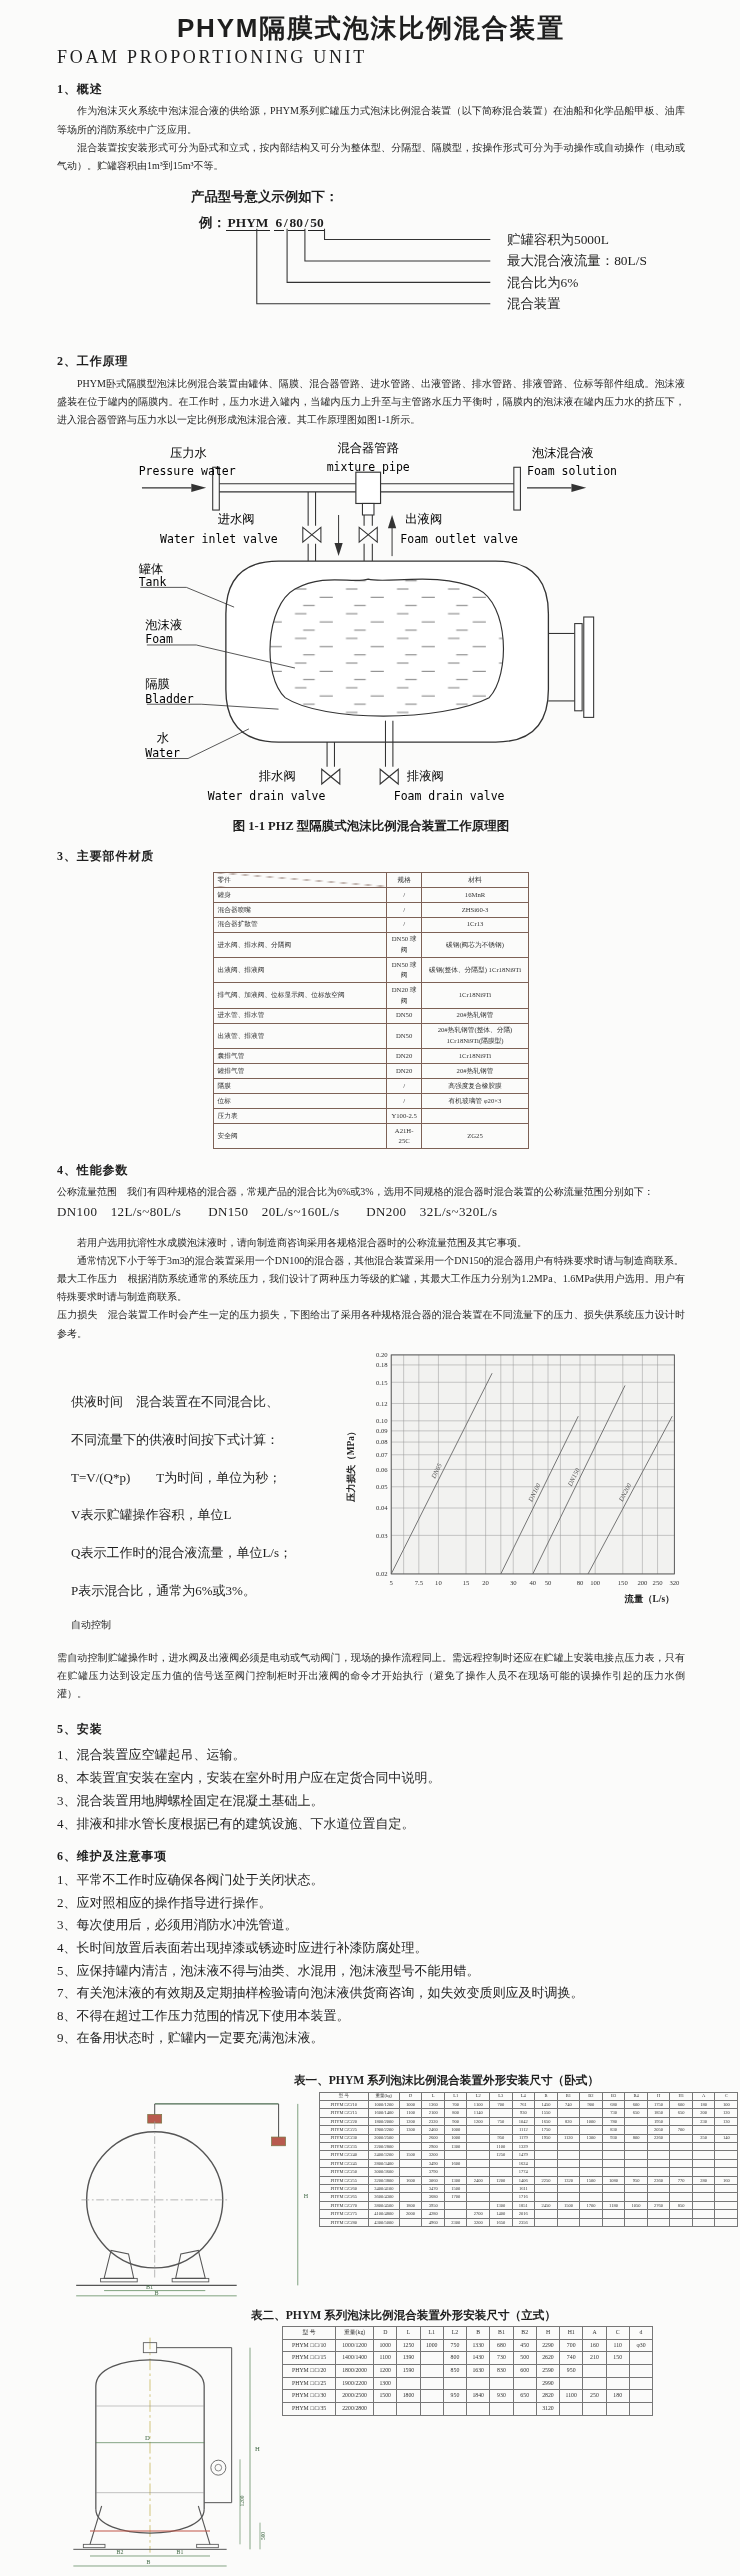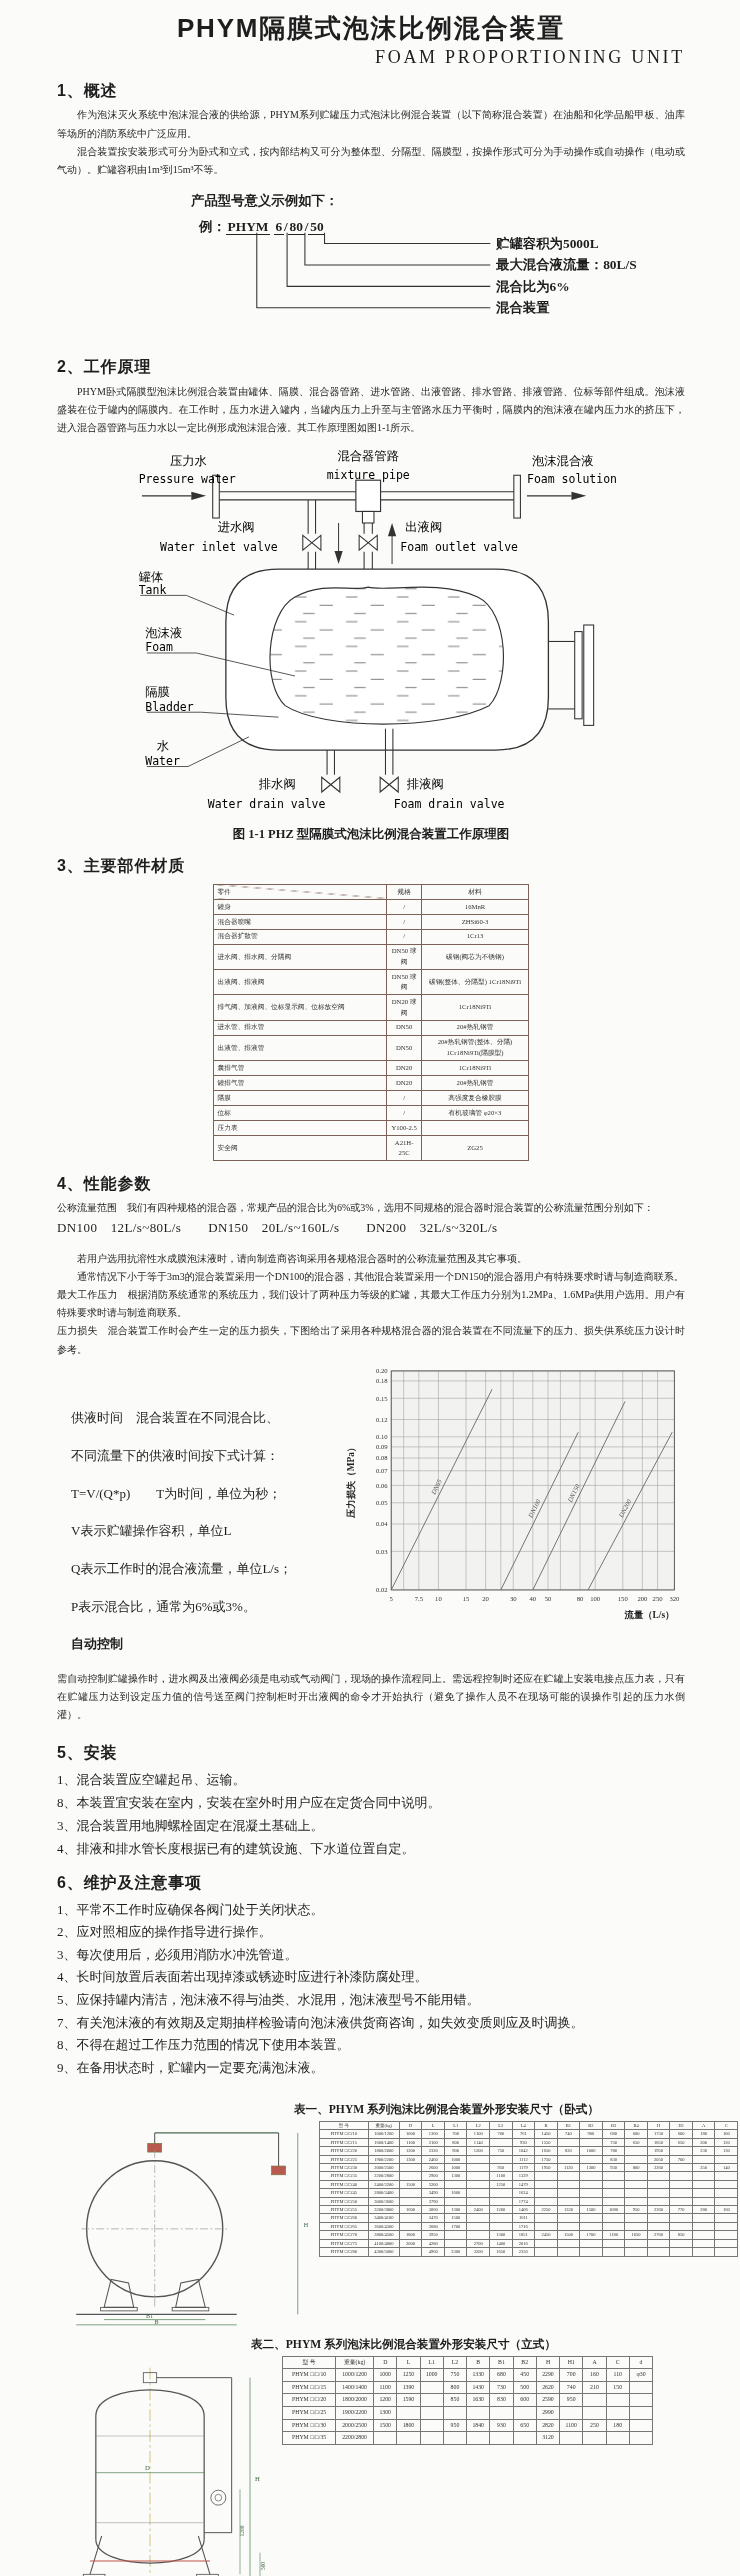--- a/index.html
+++ b/index.html
@@ -2,50 +2,50 @@
 <html style="font-size:14.3px"><head>
 <meta charset="utf-8">
 <style>
   html,body{margin:0;padding:0;}
   body{width:740px;height:2576px;overflow:hidden;background:#fbfbfa;color:#1e1e1e;
        font-family:"Liberation Serif", serif;}
   .page{width:740px;height:2576px;position:relative;overflow:hidden;}
   .content{padding:7.1px 55px 0 57px;}
   .doc-title{font-family:"Liberation Sans",sans-serif;font-weight:800;font-size:26px;
              text-align:center;letter-spacing:1.8px;margin:3.6px 0 1.8px;}
-  .doc-sub{font-family:"Liberation Serif",serif;font-size:18px;text-align:right;
+  .doc-sub{font-family:"Liberation Serif",serif;font-size:18px;text-align:left;
            letter-spacing:2.7px;margin:0 0 5.3px;}
-  h2.sec{font-family:Liberation Sans, sans-serif;font-weight:700;font-size:16px;
+  h2.sec{font-family:Liberation Serif, serif;font-weight:700;font-size:12px;
          margin:12.5px 0 4.5px;letter-spacing:0.9px;}
   p.body{font-size:10px;line-height:1.82;margin:0;text-align:justify;}
   p.ind{text-indent:2em;}
   .model-block{position:relative;height:153px;margin:12.5px 0 3.6px 134px;
                font-weight:bold;font-size:13.4px;}
   .model-intro{margin:0 0 3.6px;}
   .model-example{margin:8px;}
   .mpart{border-bottom:1.3px solid #222;padding:0 1.8px;}
   .slash::before{content:"/";}
   .fork-svg{position:absolute;left:23px;top:39px;}
-  .fork-label{position:absolute;left:305px;font-weight:bold;font-size:13.4px;white-space:nowrap;}
+  .fork-label{position:absolute;left:316px;font-weight:normal;font-size:13.4px;white-space:nowrap;}
   .diagram-wrap{text-align:center;margin-top:7.1px;}
   .fig-caption{text-align:center;font-size:12.5px;font-weight:bold;margin:1.8px 0 12.5px;}
   table.mat{margin:7.1px auto 10.7px;border-collapse:collapse;width:316px;font-size:6.7px;
             line-height:1.55;color:#333;}
   table.mat th,table.mat td{border:0.9px solid #7d6156;padding:1.8px 3.6px;font-weight:normal;}
   table.mat td:first-child{text-align:left;width:55%;}
   table.mat td{text-align:center;}
   table.mat thead th{text-align:center;}
   table.mat thead th:first-child{text-align:left;vertical-align:bottom;
      background:linear-gradient(to top right,transparent calc(50% - 0.4px),#7d6156,transparent calc(50% + 0.4px));}
   .flows{font-size:13px;margin:1.8px 0 12.5px;letter-spacing:0.4px;}
   .two-col{display:flex;margin-top:3.6px;}
   .left-col{width:284px;flex:none;padding-top:30px;font-size:13px;line-height:1.82;}
   .left-col div{margin:14px;}
   .chart-col{flex:1;text-align:right;}
-  .auto-head{font-size:13px;margin-top:9px;font-weight:bold;}
+  .auto-head{font-size:10px;margin-top:9px;}
   .list-item{font-size:13px;line-height:1.78;margin:0;}
   .s6 .list-item{line-height:1.74;}
   .tcap{font-size:11.6px;font-weight:bold;}
   .tcap1{margin:23px 0 3.6px;padding-left:294px;}
   .tcap2{margin:9px 0 3.6px;padding-left:251px;}
   .bottom-block{display:flex;align-items:flex-start;gap:7.1px;padding:0 1.8px 0 50px;}
   table.dim{border-collapse:collapse;color:#333;table-layout:fixed;}
   table.dim th,table.dim td{border:0.4px solid #777;padding:0.9px 0;text-align:center;
                             font-weight:normal;white-space:nowrap;overflow:hidden;}
   table.dim1{width:423px;font-size:4.5px;line-height:1.25;}

